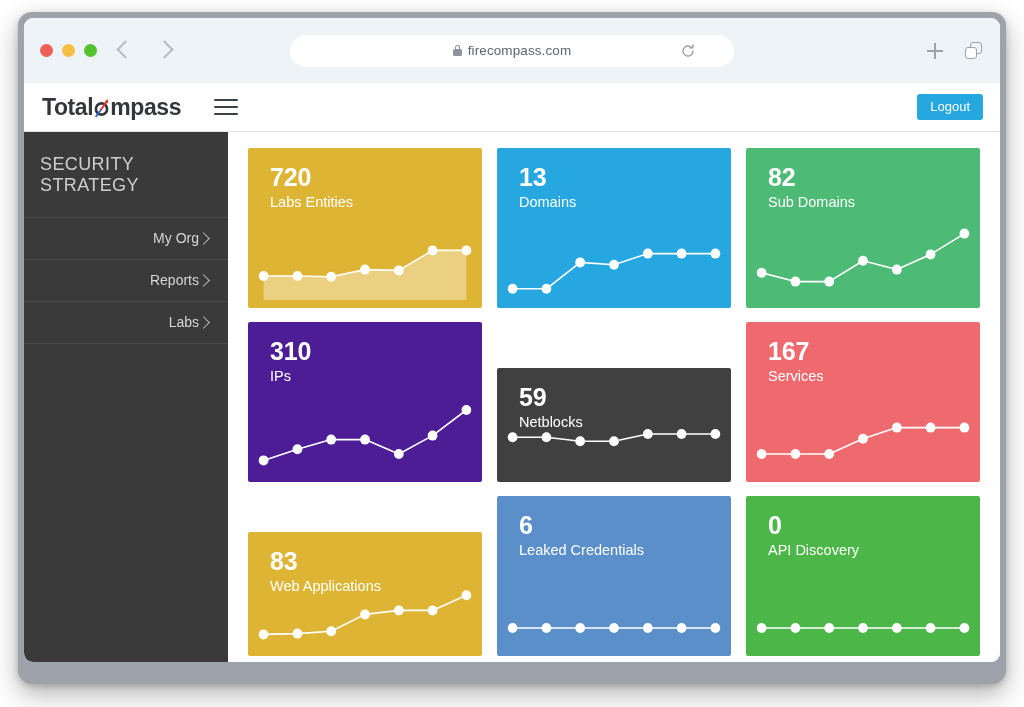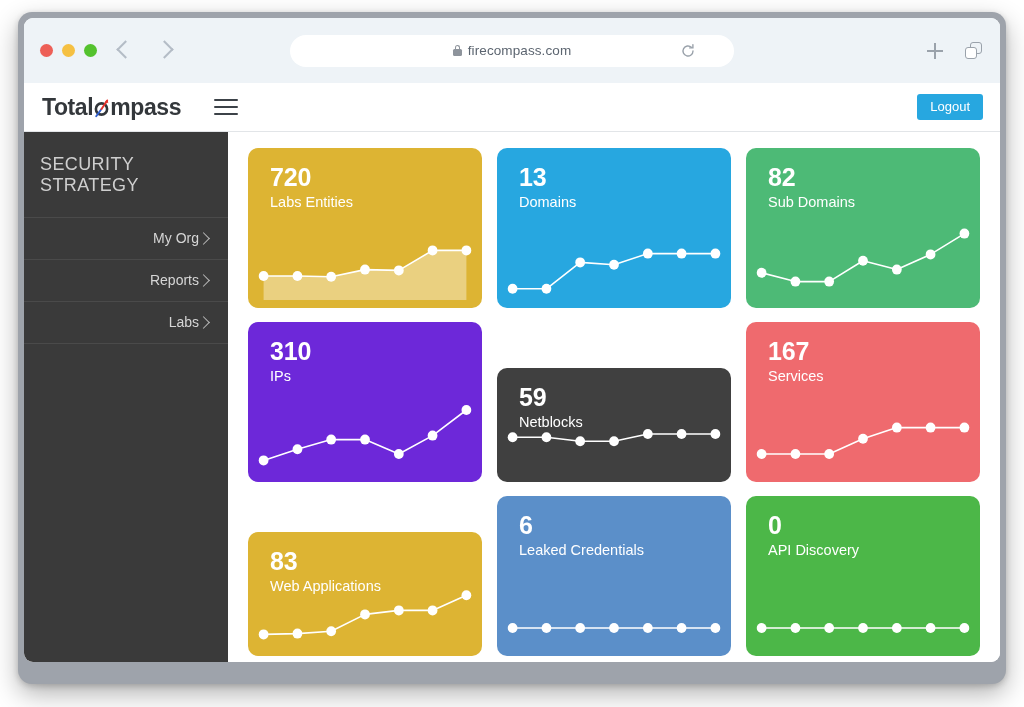--- a/index.html
+++ b/index.html
@@ -227,21 +227,21 @@
   .content {
     flex: 1;
     padding: 16px 20px 18px 20px;
     box-sizing: border-box;
     display: grid;
     grid-template-columns: repeat(3, 1fr);
     grid-template-rows: repeat(3, 1fr);
     gap: 14px 15px;
   }
   .card {
-    border-radius: 10px;
+    border-radius: 2px;
     position: relative;
     overflow: hidden;
     padding: 16px 12px 0 22px;
     box-sizing: border-box;
     cursor: pointer;
   }
   .card-value {
     color: #ffffff;
     font-size: 25px;
     font-weight: bold;
@@ -376,21 +376,21 @@
               <polyline points="16.0,64.8 50.7,73.6 85.3,73.6 120.0,52.8 154.7,61.6 189.3,46.4 224.0,25.6" fill="none" stroke="#ffffff" stroke-width="1.6" stroke-linejoin="round" stroke-linecap="round" vector-effect="non-scaling-stroke"></polyline>
               <circle cx="16.0" cy="64.8" r="5" fill="#ffffff"></circle>
               <circle cx="50.7" cy="73.6" r="5" fill="#ffffff"></circle>
               <circle cx="85.3" cy="73.6" r="5" fill="#ffffff"></circle>
               <circle cx="120.0" cy="52.8" r="5" fill="#ffffff"></circle>
               <circle cx="154.7" cy="61.6" r="5" fill="#ffffff"></circle>
               <circle cx="189.3" cy="46.4" r="5" fill="#ffffff"></circle>
               <circle cx="224.0" cy="25.6" r="5" fill="#ffffff"></circle>
             </svg>
           </div>
-          <div class="card" style="background: #6d28d9;">
+          <div class="card" style="background: #4c1d95;">
             <div class="card-value">310</div>
             <div class="card-label">IPs</div>
             <svg class="spark" viewBox="0 0 240 100" preserveAspectRatio="none">
               <polyline points="16.0,78.4 50.7,67.2 85.3,57.6 120.0,57.6 154.7,72.0 189.3,53.6 224.0,28.0" fill="none" stroke="#ffffff" stroke-width="1.6" stroke-linejoin="round" stroke-linecap="round" vector-effect="non-scaling-stroke"></polyline>
               <circle cx="16.0" cy="78.4" r="5" fill="#ffffff"></circle>
               <circle cx="50.7" cy="67.2" r="5" fill="#ffffff"></circle>
               <circle cx="85.3" cy="57.6" r="5" fill="#ffffff"></circle>
               <circle cx="120.0" cy="57.6" r="5" fill="#ffffff"></circle>
               <circle cx="154.7" cy="72.0" r="5" fill="#ffffff"></circle>
               <circle cx="189.3" cy="53.6" r="5" fill="#ffffff"></circle>

